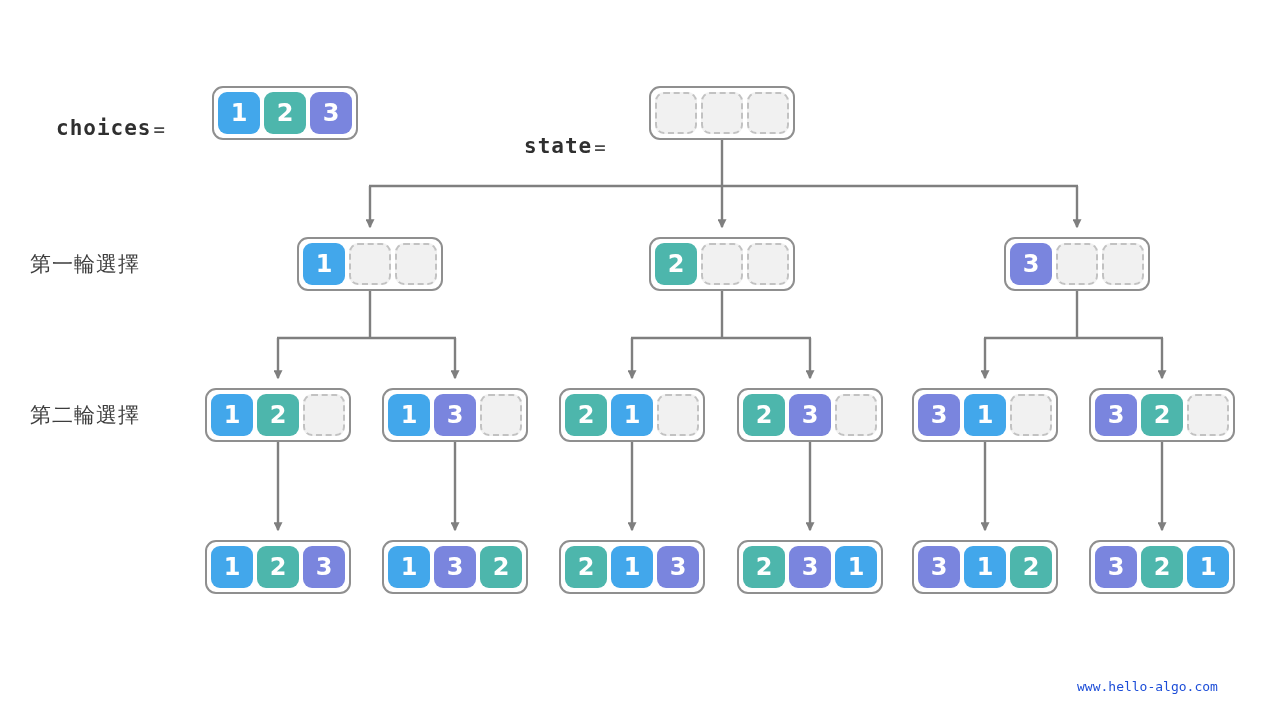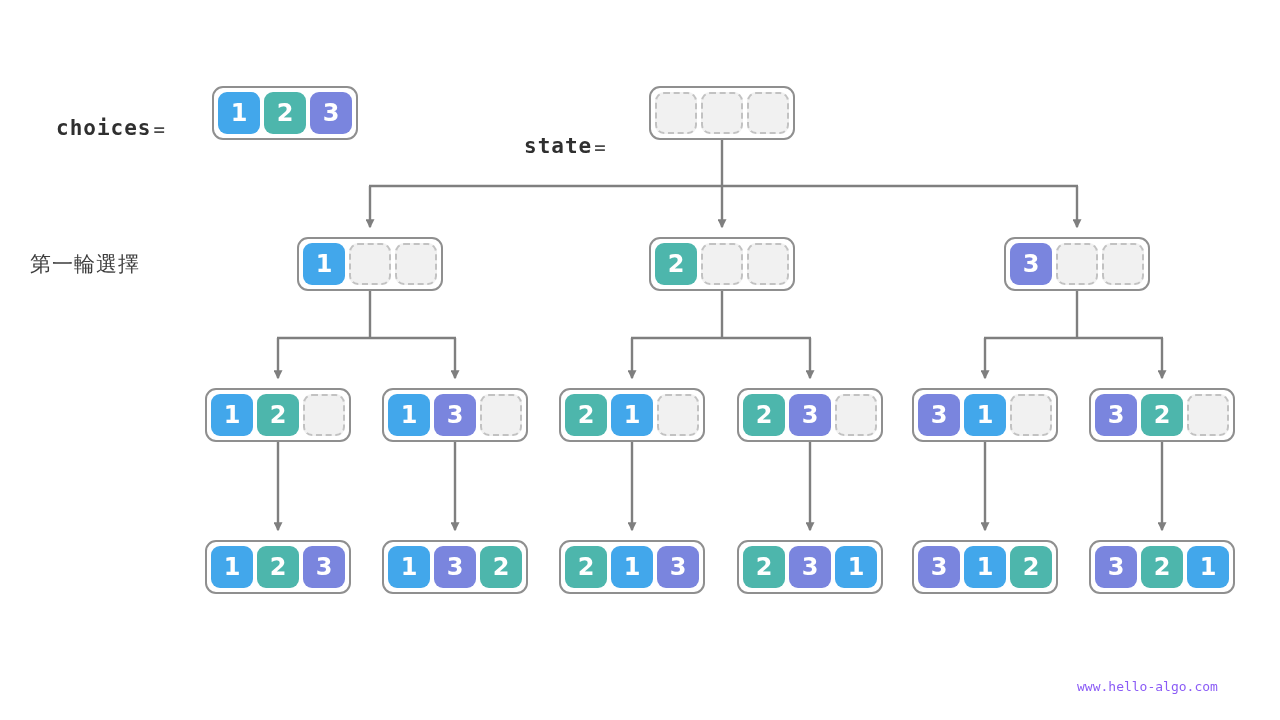--- a/index.html
+++ b/index.html
@@ -26,21 +26,21 @@
     font-size:24px;font-weight:bold;color:#ffffff;
   }
   .cell.empty{background:#f1f1f1;border:2px dashed #c2c2c2;}
   .row-label{
     position:absolute;left:30px;height:54px;display:flex;align-items:center;
     font-size:21px;color:#3d3d3d;letter-spacing:1px;
   }
   .footer-url{
     position:absolute;left:1077px;top:679px;
     font-family:"DejaVu Sans Mono","Liberation Mono",monospace;
-    font-size:13px;color:#8b5cf6;
+    font-size:13px;color:#1d4ed8;
   }
 </style>
 </head>
 <body>
 
 <div class="canvas">
 
   <svg class="connectors" width="1280" height="720">
     <defs>
       <marker id="arrow" viewBox="0 0 10 10" refX="8.5" refY="5" markerWidth="9" markerHeight="9" orient="auto" markerUnits="userSpaceOnUse">
@@ -92,20 +92,21 @@
     <span class="var-label">state</span>
     <span class="eq">=</span>
   </div>
   <div class="node" style="left:649px;top:86px">
     <span class="cell empty"></span>
     <span class="cell empty"></span>
     <span class="cell empty"></span>
   </div>
 
   <div class="row-label" style="top:237px">第一輪選擇</div>
+  <div class="row-label" style="top:388px">第二輪選擇</div>
 
   <div class="node" style="left:297px;top:237px">
     <span class="cell" style="background: rgb(66, 167, 235);">1</span>
     <span class="cell empty"></span>
     <span class="cell empty"></span>
   </div>
   <div class="node" style="left:649px;top:237px">
     <span class="cell" style="background: rgb(77, 182, 172);">2</span>
     <span class="cell empty"></span>
     <span class="cell empty"></span>

